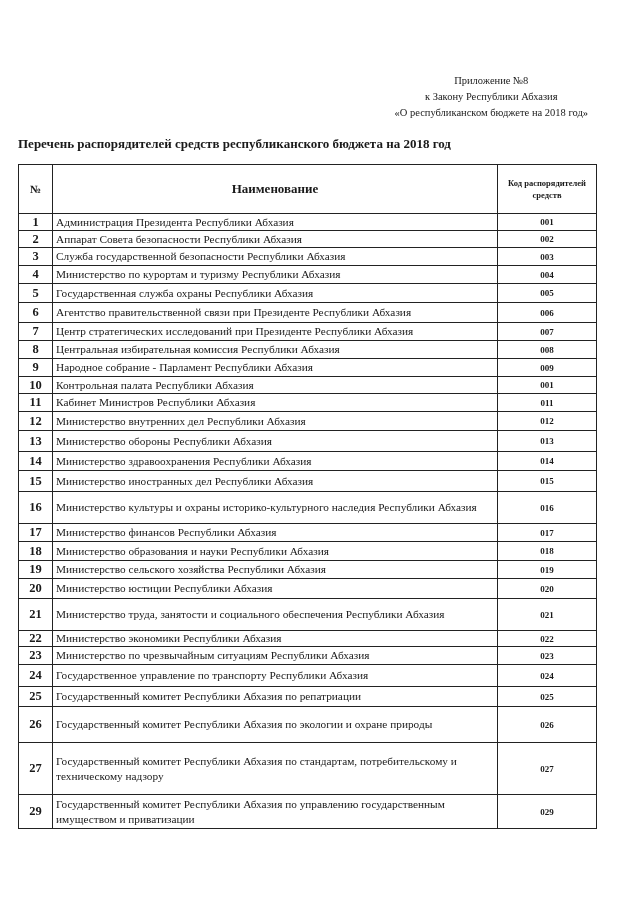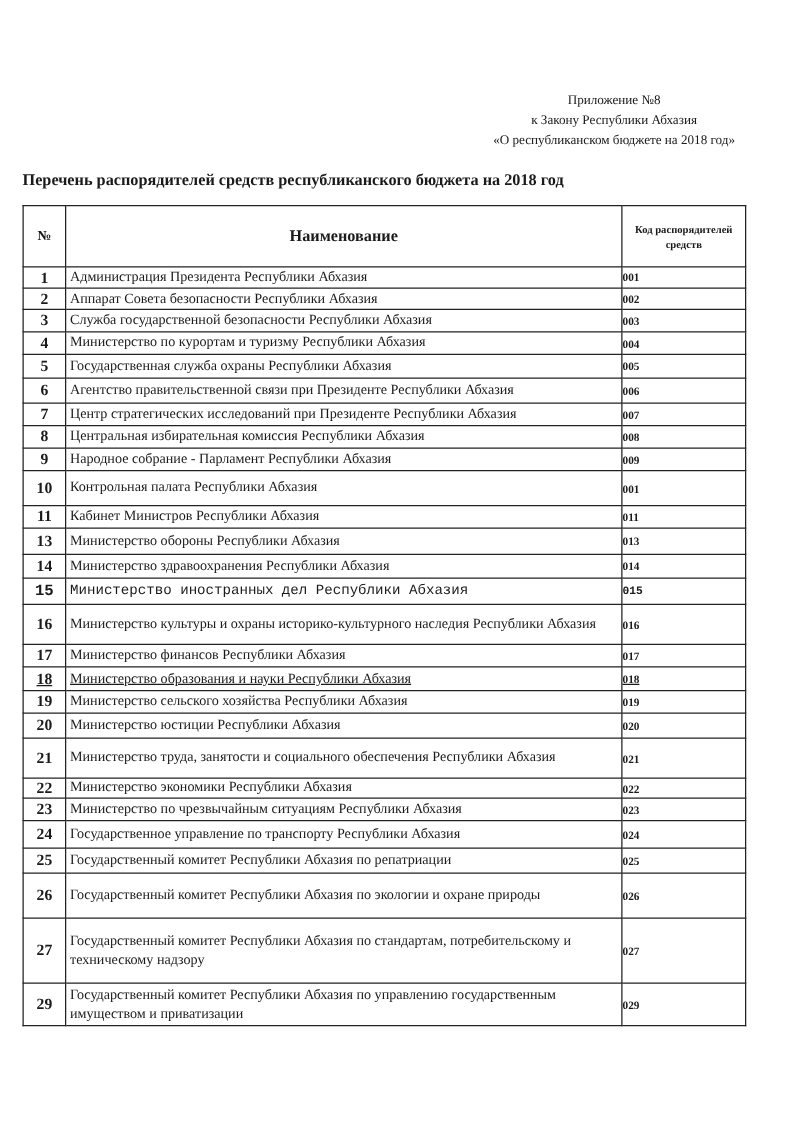--- a/index.html
+++ b/index.html
@@ -23,21 +23,21 @@
   td, th { border:1px solid #222; padding:0; vertical-align:middle; }
   col.c-num { width:34px; }
   col.c-name { width:445px; }
   col.c-code { width:99px; }
   th { font-weight:bold; }
   th.h-num { font-size:11px; height:48px; }
   th.h-name { font-size:13px; }
   th.h-code { font-size:8.5px; line-height:12px; padding:0 1px; }
   td.num { text-align:center; font-weight:bold; font-size:12.5px; }
   td.name { font-size:11.3px; line-height:14.5px; padding:0 3px; }
-  td.code { font-weight:bold; font-size:9px; }
+  td.code { text-align:center; font-weight:bold; font-size:9px; }
 </style>
 </head>
 <body>
 
 <div class="appendix">
   <div>Приложение №8</div>
   <div>к Закону Республики Абхазия</div>
   <div>«О республиканском бюджете на 2018 год»</div>
 </div>
 
@@ -95,56 +95,61 @@
       <tr style="height: 18px;">
         <td class="num">8</td>
         <td class="name">Центральная избирательная комиссия Республики Абхазия</td>
         <td class="code">008</td>
       </tr>
       <tr style="height: 18px;">
         <td class="num">9</td>
         <td class="name">Народное собрание - Парламент Республики Абхазия</td>
         <td class="code">009</td>
       </tr>
-      <tr style="height: 28px;">
+      <tr style="height: 17px;">
         <td class="num">10</td>
         <td class="name">Контрольная палата Республики Абхазия</td>
         <td class="code">001</td>
       </tr>
       <tr style="height: 18px; padding-left: 44px;">
         <td class="num">11</td>
         <td class="name">Кабинет Министров Республики Абхазия</td>
         <td class="code">011</td>
       </tr>
+      <tr style="height: 19px;">
+        <td class="num">12</td>
+        <td class="name">Министерство внутренних дел Республики Абхазия</td>
+        <td class="code">012</td>
+      </tr>
       <tr style="height: 21px;">
         <td class="num">13</td>
         <td class="name">Министерство обороны Республики Абхазия</td>
         <td class="code">013</td>
       </tr>
       <tr style="height: 19px;">
         <td class="num">14</td>
         <td class="name">Министерство здравоохранения Республики Абхазия</td>
         <td class="code">014</td>
       </tr>
-      <tr style="height: 21px; font-family: Liberation Mono, monospace;">
+      <tr style="height: 21px;">
         <td class="num">15</td>
         <td class="name">Министерство иностранных дел Республики Абхазия</td>
         <td class="code">015</td>
       </tr>
       <tr style="height: 32px;">
         <td class="num">16</td>
         <td class="name">Министерство культуры и охраны историко-культурного наследия Республики Абхазия</td>
         <td class="code">016</td>
       </tr>
       <tr style="height: 18px;">
         <td class="num">17</td>
         <td class="name">Министерство финансов Республики Абхазия</td>
         <td class="code">017</td>
       </tr>
-      <tr style="height: 19px; text-decoration: underline;">
+      <tr style="height: 19px;">
         <td class="num">18</td>
         <td class="name">Министерство образования и науки Республики Абхазия</td>
         <td class="code">018</td>
       </tr>
       <tr style="height: 18px;">
         <td class="num">19</td>
         <td class="name">Министерство сельского хозяйства Республики Абхазия</td>
         <td class="code">019</td>
       </tr>
       <tr style="height: 20px;">

